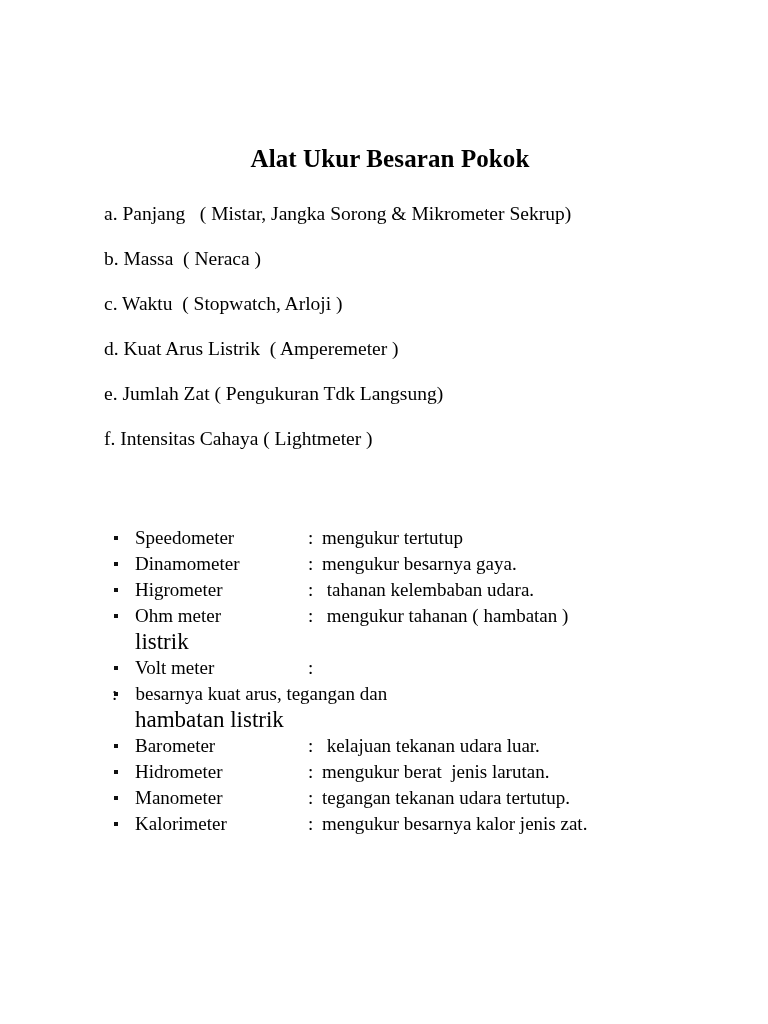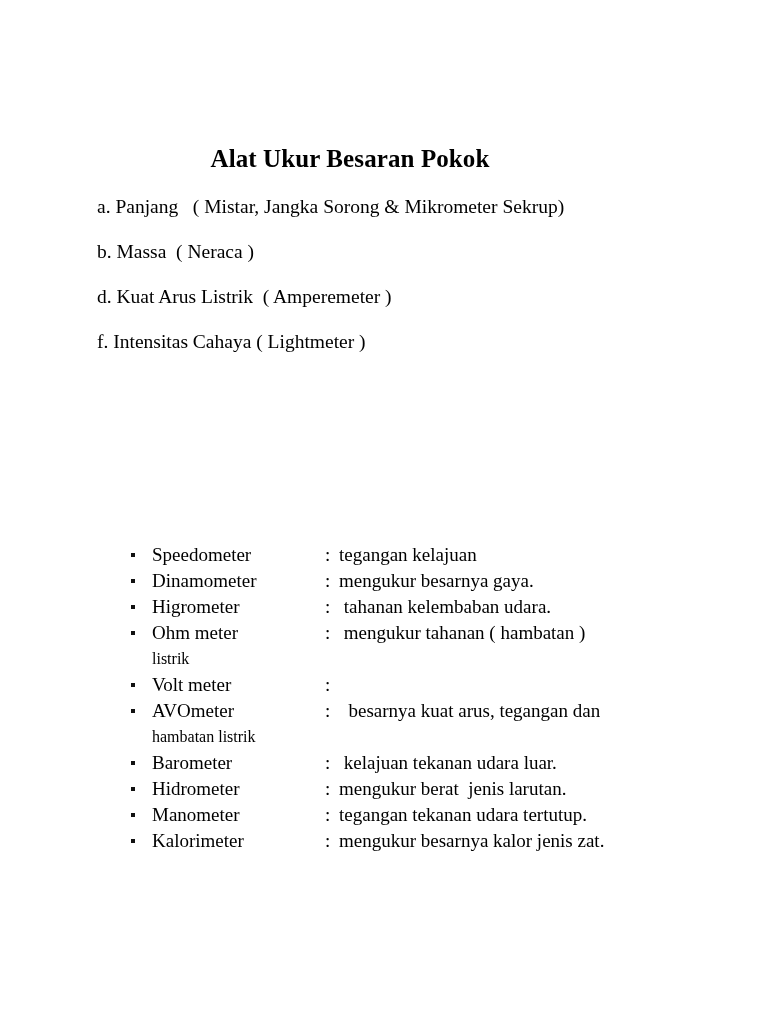--- a/index.html
+++ b/index.html
@@ -30,47 +30,48 @@
   
   .heading-primary {
     position: absolute;
     left: 0;
     width: 700px;
     text-align: center;
     font-size: 25px;
     font-weight: bold;
     letter-spacing: 0.1px;
     line-height: 1.1;
+    padding-left: 40px;
   }
   #heading-pokok { top: 128px; }
   #heading-turunan { top: 477px; }
 
   .lettered-list {
     position: absolute;
     left: 89px;
     top: 176px;
     width: 620px;
     list-style: none;
-    margin: 8px;
+    margin: 15px;
     padding: 0;
   }
   .lettered-list li {
     font-size: 19.5px;
     line-height: 45px;
     white-space: pre;
   }
 
   
   .bullet-list {
     position: absolute;
     left: 112px;
     top: 525px;
     width: 640px;
     list-style: none;
-    margin: 17px;
+    margin: 0;
     padding: 0;
   }
   .bullet-row {
     position: relative;
     display: flex;
     align-items: flex-start;
     line-height: 26px;
     font-size: 19px;
   }
   .bullet-dot {
@@ -95,46 +96,48 @@
     white-space: pre;
   }
   .bullet-desc {
     flex: 1 1 auto;
     white-space: pre;
   }
   .bullet-cont {
     display: block;
     padding-left: 23px;
     white-space: pre;
-    font-size: 16px;
+    font-size: 23px;
     line-height: 26px;
   }
 </style>
 </head>
 <body>
 
 <div class="page">
 
   <h1 class="heading-primary" id="heading-pokok">Alat Ukur Besaran Pokok</h1>
 
   <ul class="lettered-list" id="lettered-list">
       <li>a. Panjang   ( Mistar, Jangka Sorong &amp; Mikrometer Sekrup)</li>
       <li>b. Massa  ( Neraca )</li>
+      <li>c. Waktu  ( Stopwatch, Arloji )</li>
       <li>d. Kuat Arus Listrik  ( Amperemeter )</li>
+      <li>e. Jumlah Zat ( Pengukuran Tdk Langsung)</li>
       <li>f. Intensitas Cahaya ( Lightmeter )</li>
     </ul>
 
 
   <ul class="bullet-list" id="bullet-list">
       <li>
         <div class="bullet-row">
           <span class="bullet-dot"></span>
           <span class="bullet-name">Speedometer</span>
           <span class="bullet-sep">:</span>
-          <span class="bullet-desc">tegangan kelajuan</span>
+          <span class="bullet-desc">mengukur tertutup</span>
         </div>
       </li>
       <li>
         <div class="bullet-row">
           <span class="bullet-dot"></span>
           <span class="bullet-name">Dinamometer</span>
           <span class="bullet-sep">:</span>
           <span class="bullet-desc">mengukur besarnya gaya.</span>
         </div>
       </li>
@@ -158,21 +161,20 @@
       <li>
         <div class="bullet-row">
           <span class="bullet-dot"></span>
           <span class="bullet-name">Volt meter</span>
           <span class="bullet-sep">:</span>
         </div>
       </li>
       <li>
         <div class="bullet-row">
           <span class="bullet-dot"></span>
-          <span class="bullet-name">AVOmeter</span>
           <span class="bullet-sep">:</span>
           <span class="bullet-desc">  besarnya kuat arus, tegangan dan</span>
         </div>
         <span class="bullet-cont">hambatan listrik</span>
       </li>
       <li>
         <div class="bullet-row">
           <span class="bullet-dot"></span>
           <span class="bullet-name">Barometer</span>
           <span class="bullet-sep">:</span>

